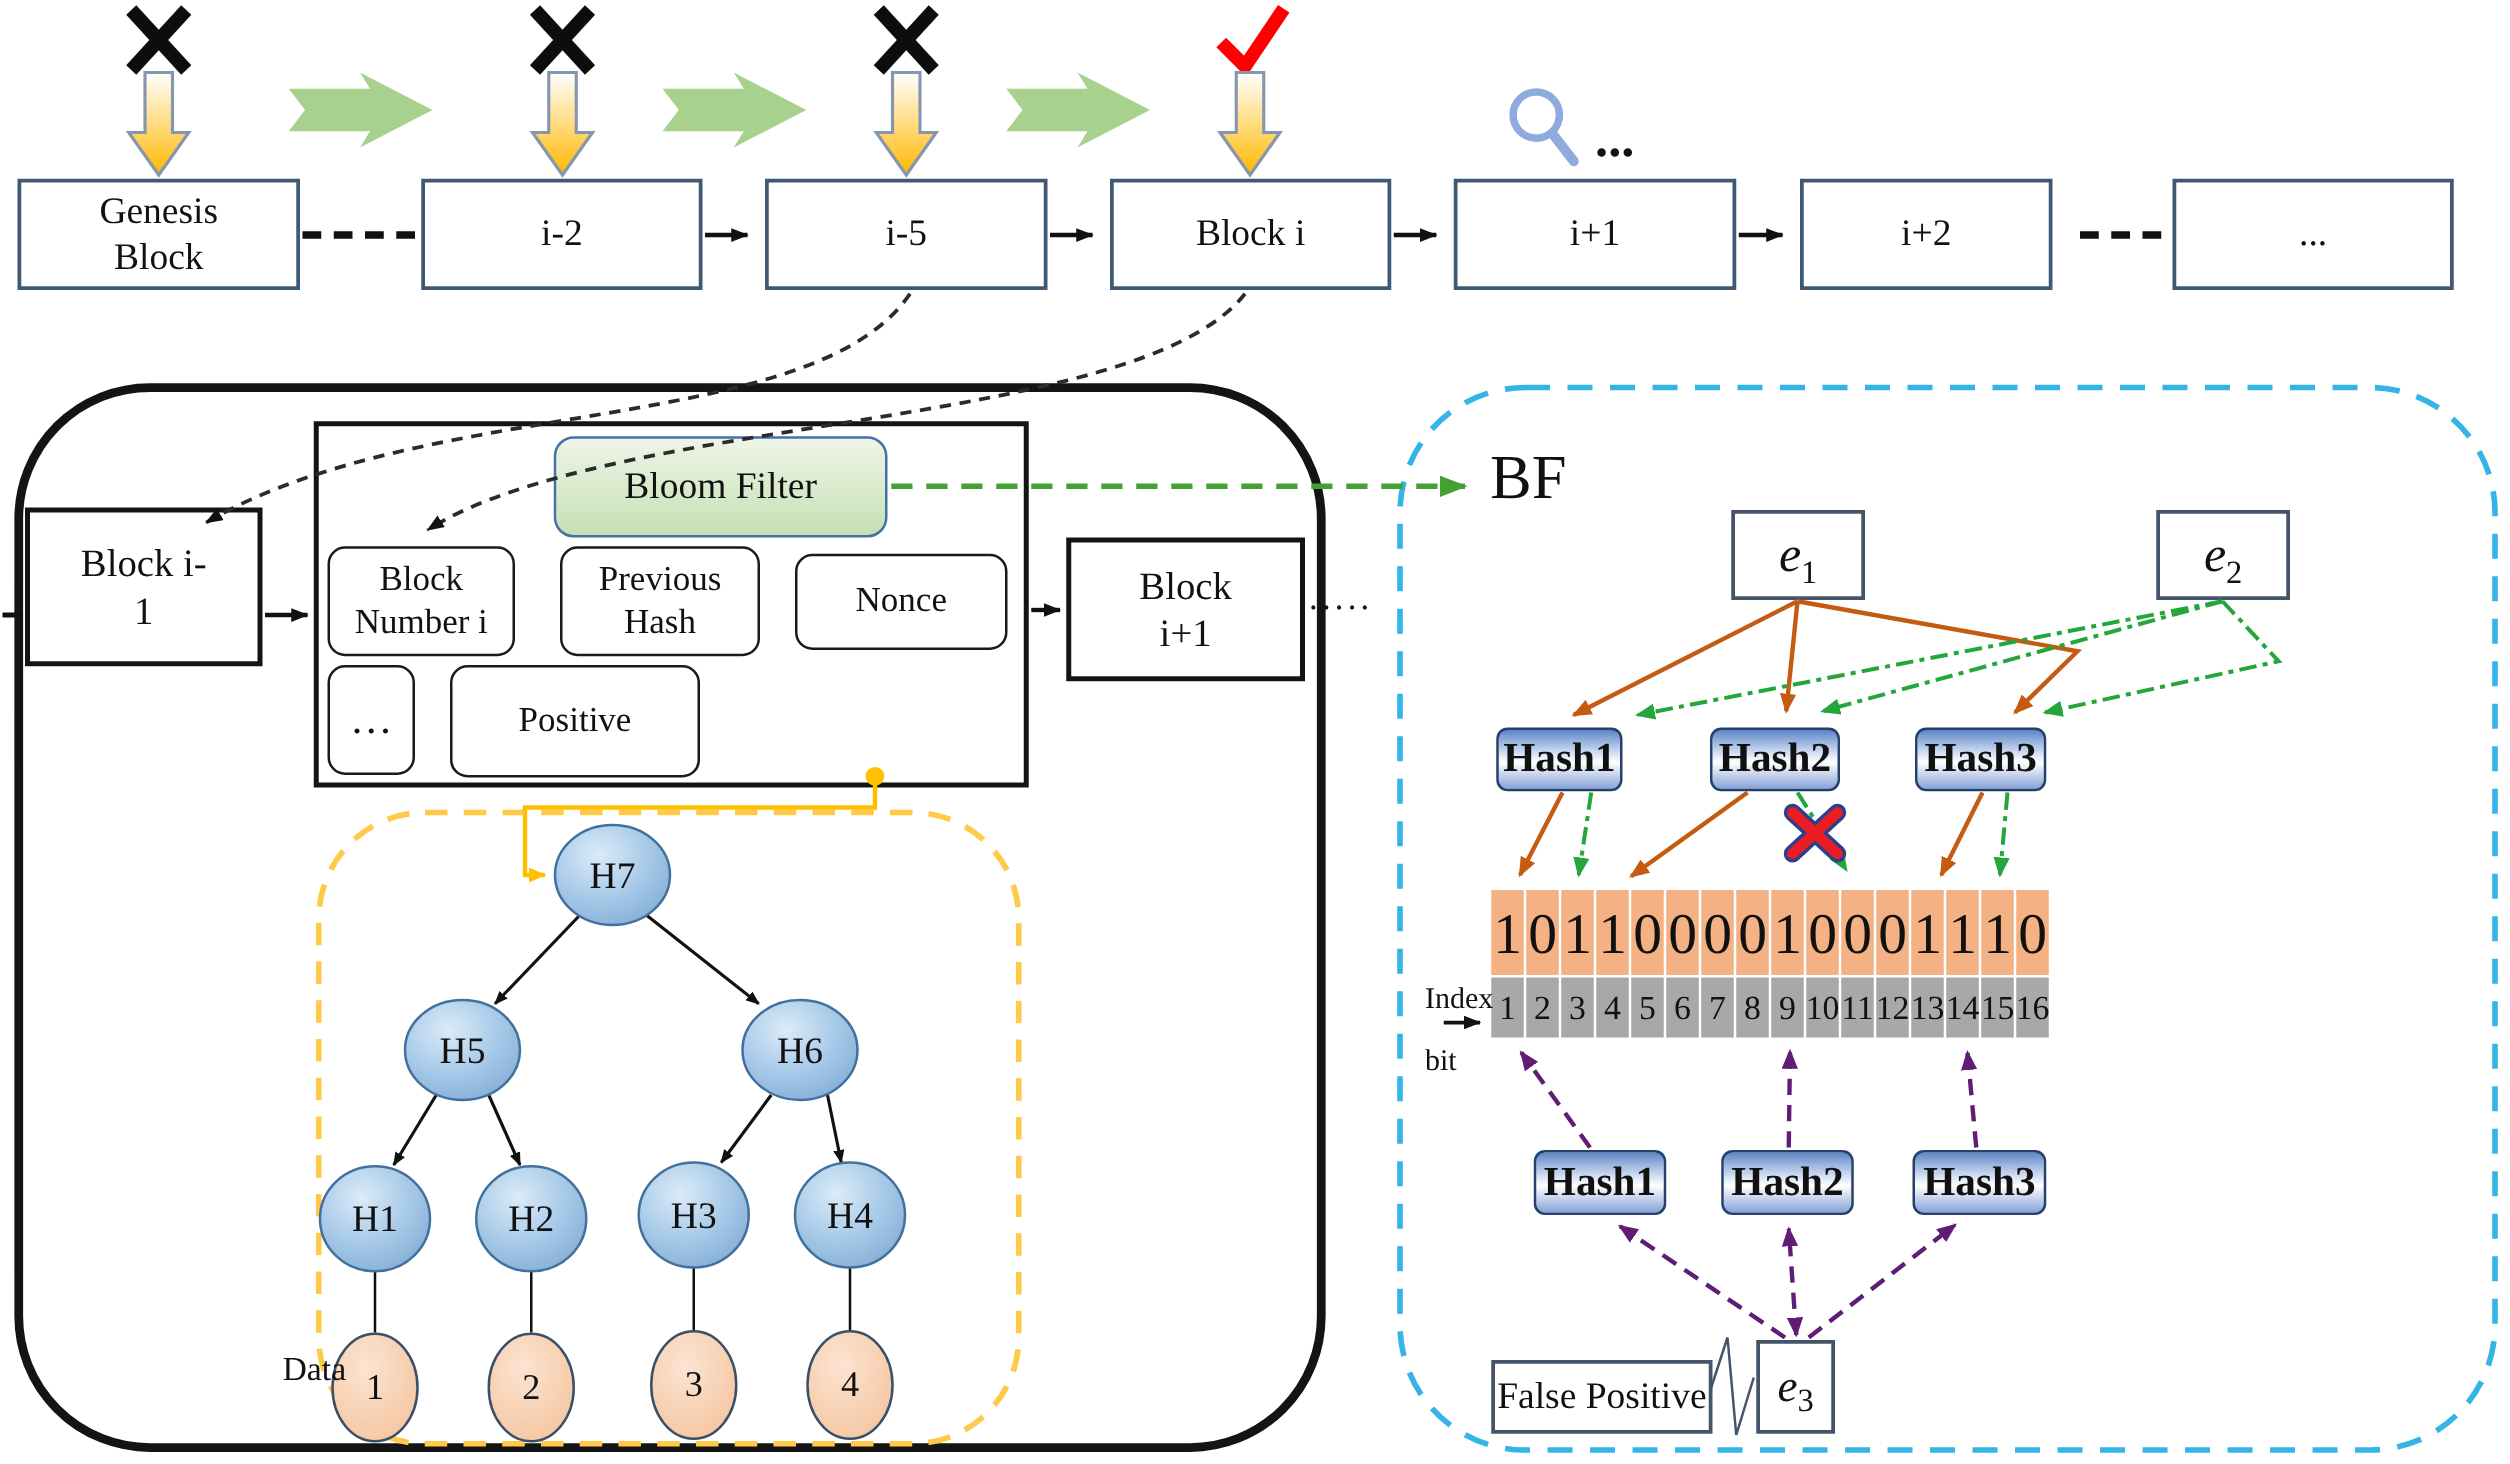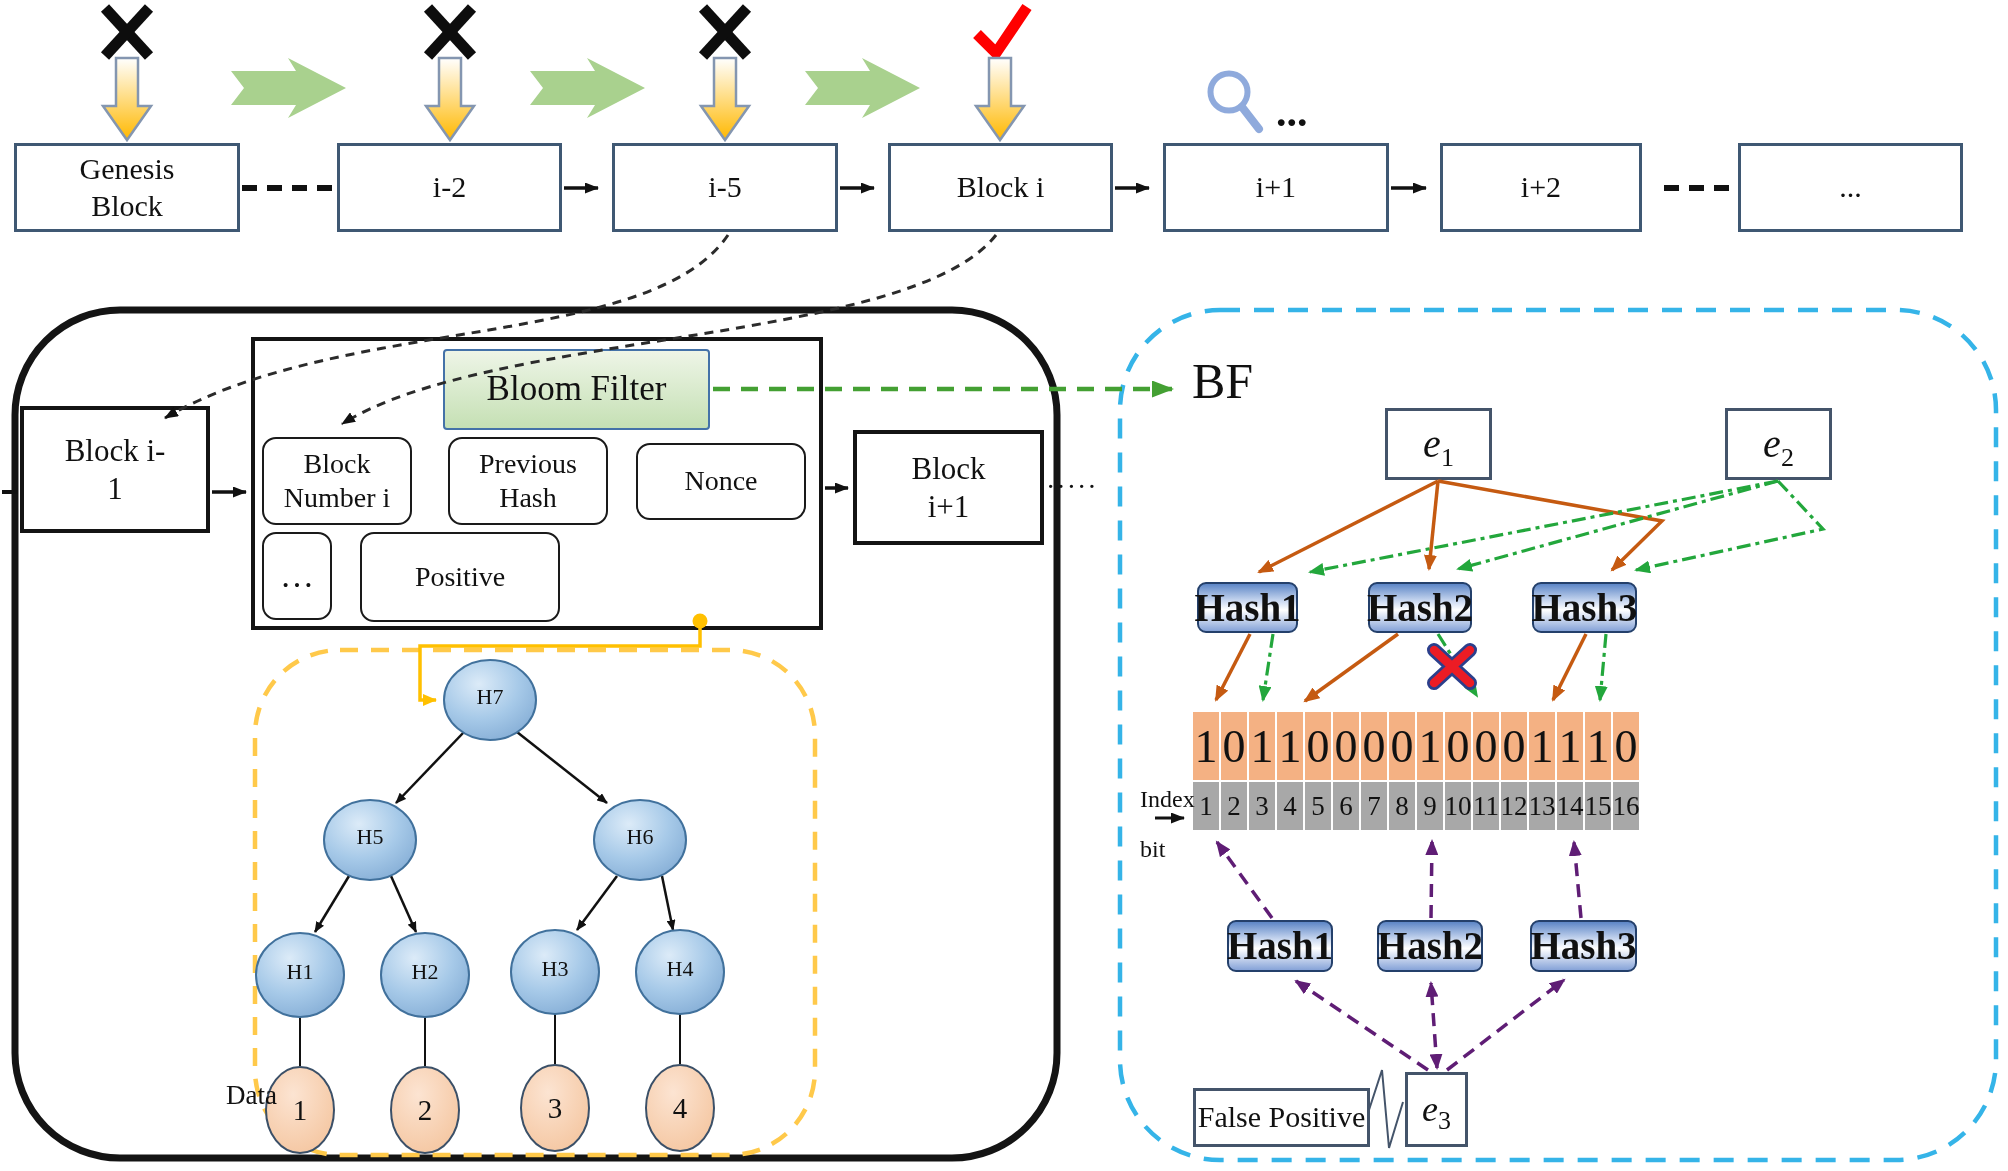--- a/index.html
+++ b/index.html
@@ -8,32 +8,32 @@
   svg{position:absolute;left:0;top:0;}
   #svg-base{z-index:1;}
   #svg-top{z-index:5;pointer-events:none;}
   .box{position:absolute;box-sizing:border-box;display:flex;align-items:center;justify-content:center;
        text-align:center;background:#fff;z-index:2;line-height:1.22;}
   .chain-box{border:3px solid #3F5873;font-size:30px;}
   .thick{border:4px solid #141414;font-size:31px;}
   .hdr{border:4px solid #141414;background:transparent;}
   .field{border:2px solid #1a1a1a;border-radius:14px;font-size:28px;}
   .bloom{background:linear-gradient(180deg,#eef5e7 0%,#c5e0b4 100%);border:2px solid #4472A8;
-         border-radius:4px;font-size:35px;}
-  .hashbox{border:2px solid #24406B;border-radius:9px;font-size:39px;font-weight:600;
+         border-radius:16px;font-size:30px;}
+  .hashbox{border:2px solid #24406B;border-radius:9px;font-size:33px;font-weight:600;
            background:linear-gradient(180deg,#5d86c6 0%,#cfdcf2 38%,#ffffff 55%,#86a3d8 100%);}
   .ebox{border:3px solid #44546A;font-size:40px;}
   .ebox i{font-style:italic;}
   .ebox sub{font-size:26px;line-height:0;}
   .bitcell{position:absolute;box-sizing:border-box;width:26px;height:68px;top:712px;background:#F4B183;
            display:flex;align-items:center;justify-content:center;font-size:46px;z-index:2;}
   .idxcell{position:absolute;box-sizing:border-box;width:26px;height:48px;top:782px;background:#A8A8A8;
            display:flex;align-items:center;justify-content:center;font-size:27px;z-index:2;}
   .lbl{position:absolute;z-index:2;text-align:center;}
-  .nodelbl{width:90px;font-size:22px;}
+  .nodelbl{width:90px;font-size:30px;}
   .leaflbl{width:90px;font-size:29px;}
 </style>
 </head>
 <body>
 
 <div class="stage">
 
   <svg id="svg-base" width="2008" height="1171" viewBox="0 0 2008 1171">
     <defs>
       <radialGradient id="nodeGrad" cx="38%" cy="30%" r="80%">

